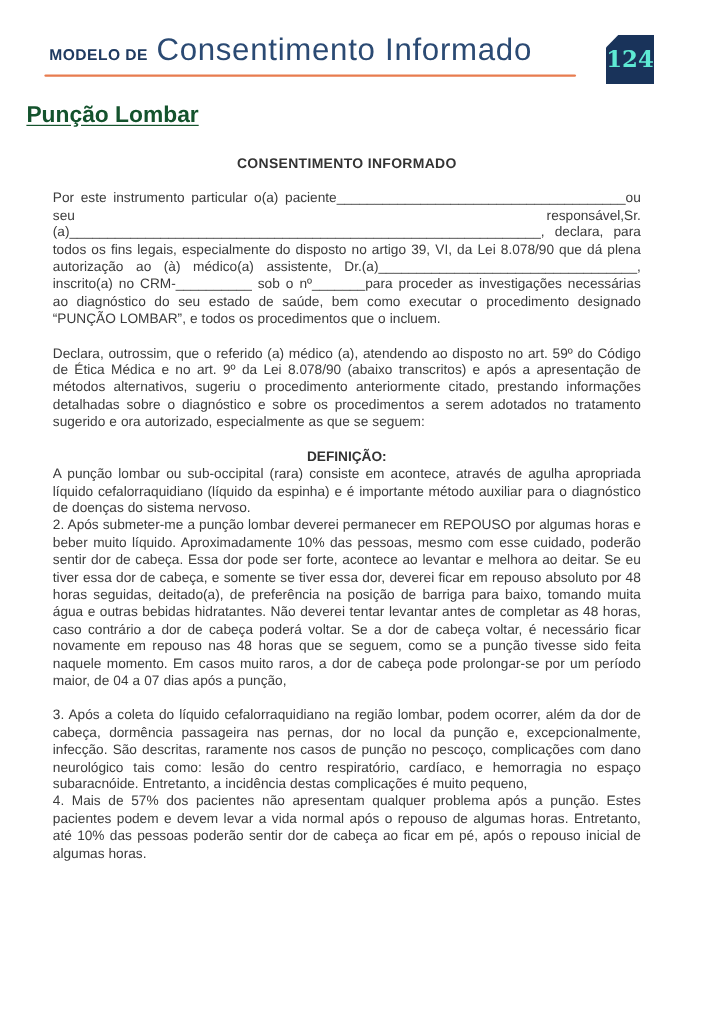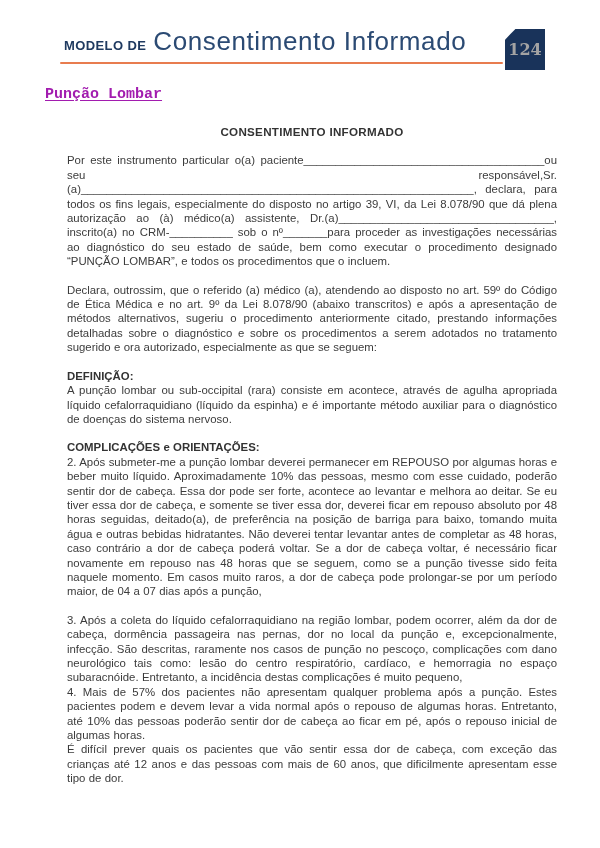--- a/index.html
+++ b/index.html
@@ -1,21 +1,21 @@
 <!DOCTYPE html>
 <html lang="pt"><head>
 <meta charset="utf-8">
 <style>
   html, body { margin: 0; padding: 0; background: #ffffff; }
   .page {
     position: relative;
     width: 600px;
     height: 848px;
     box-sizing: border-box;
-    padding: 26px 55px 0 45px;
+    padding: 26px 55px 0 22px;
     background: #ffffff;
     font-family: "Liberation Sans", sans-serif;
     color: #3b3b3b;
     overflow: hidden;
   }
 
   
   .doc-header { position: relative; }
   .header-line {
     display: flex;
@@ -44,38 +44,37 @@
     border-radius: 1px;
   }
   .page-badge {
     position: absolute;
     top: 3px;
     right: 0px;
     width: 40px;
     height: 41px;
     background: #19335a;
     clip-path: polygon(26% 0, 100% 0, 100% 100%, 0 100%, 0 26%);
-    color: #a3a3a3;
+    color: #5eead4;
     font-family: "DejaVu Serif", serif;
     font-weight: bold;
-    font-size: 16px;
+    font-size: 19px;
     display: flex;
     align-items: center;
     justify-content: center;
   }
 
   
   .section-heading {
     margin: 22px 0 0 0;
-    font-size: 15px;
+    font-size: 19px;
     font-weight: bold;
-    color: #a21caf;
+    color: #14532d;
     text-decoration: underline;
     text-underline-offset: 2px;
-    font-family: Liberation Mono, monospace;
   }
 
   
   .doc-body {
     margin-left: 22px;
     width: 490px;
     font-size: 11.4px;
     line-height: 14.4px;
   }
   .doc-title {
@@ -87,21 +86,21 @@
     color: #333333;
   }
   .para {
     margin: 14px 0 0 0;
     text-align: justify;
     word-spacing: 0.2px;
   }
   .para.tight { margin-top: 0; }
   .para.heading-line {
     font-weight: bold;
-    text-align: left;
+    text-align: center;
     color: #333333;
   }
 </style>
 </head>
 <body>
 
 <div class="page">
 
   <header class="doc-header">
     <div class="header-line">
@@ -118,21 +117,19 @@
 
     <h3 class="doc-title">CONSENTIMENTO INFORMADO</h3>
 
     <p class="para">Por este instrumento particular o(a) paciente______________________________________ou seu responsável,Sr.(a)______________________________________________________________, declara, para todos os fins legais, especialmente do disposto no artigo 39, VI, da Lei 8.078/90 que dá plena autorização ao (à) médico(a) assistente, Dr.(a)__________________________________, inscrito(a) no CRM-__________ sob o nº_______para proceder as investigações necessárias ao diagnóstico do seu estado de saúde, bem como executar o procedimento designado “PUNÇÃO LOMBAR”, e todos os procedimentos que o incluem.</p>
 
     <p class="para">Declara, outrossim, que o referido (a) médico (a), atendendo ao disposto no art. 59º do Código de Ética Médica e no art. 9º da Lei 8.078/90 (abaixo transcritos) e após a apresentação de métodos alternativos, sugeriu o procedimento anteriormente citado, prestando informações detalhadas sobre o diagnóstico e sobre os procedimentos a serem adotados no tratamento sugerido e ora autorizado, especialmente as que se seguem:</p>
 
     <p class="para heading-line">DEFINIÇÃO:</p>
     <p class="para tight">A punção lombar ou sub-occipital (rara) consiste em acontece, através de agulha apropriada líquido cefalorraquidiano (líquido da espinha) e é importante método auxiliar para o diagnóstico de doenças do sistema nervoso.</p>
 
-    <p class="para heading-line">COMPLICAÇÕES e ORIENTAÇÕES:</p>
     <p class="para tight">2. Após submeter-me a punção lombar deverei permanecer em REPOUSO por algumas horas e beber muito líquido. Aproximadamente 10% das pessoas, mesmo com esse cuidado, poderão sentir dor de cabeça. Essa dor pode ser forte, acontece ao levantar e melhora ao deitar. Se eu tiver essa dor de cabeça, e somente se tiver essa dor, deverei ficar em repouso absoluto por 48 horas seguidas, deitado(a), de preferência na posição de barriga para baixo, tomando muita água e outras bebidas hidratantes. Não deverei tentar levantar antes de completar as 48 horas, caso contrário a dor de cabeça poderá voltar. Se a dor de cabeça voltar, é necessário ficar novamente em repouso nas 48 horas que se seguem, como se a punção tivesse sido feita naquele momento. Em casos muito raros, a dor de cabeça pode prolongar-se por um período maior, de 04 a 07 dias após a punção,</p>
     <p class="para">3. Após a coleta do líquido cefalorraquidiano na região lombar, podem ocorrer, além da dor de cabeça, dormência passageira nas pernas, dor no local da punção e, excepcionalmente, infecção. São descritas, raramente nos casos de punção no pescoço, complicações com dano neurológico tais como: lesão do centro respiratório, cardíaco, e hemorragia no espaço subaracnóide. Entretanto, a incidência destas complicações é muito pequeno,</p>
     <p class="para tight">4. Mais de 57% dos pacientes não apresentam qualquer problema após a punção. Estes pacientes podem e devem levar a vida normal após o repouso de algumas horas. Entretanto, até 10% das pessoas poderão sentir dor de cabeça ao ficar em pé, após o repouso inicial de algumas horas.</p>
-    <p class="para tight">É difícil prever quais os pacientes que vão sentir essa dor de cabeça, com exceção das crianças até 12 anos e das pessoas com mais de 60 anos, que dificilmente apresentam esse tipo de dor.</p>
 
   </main>
 
 </div>
 
 </body></html>

